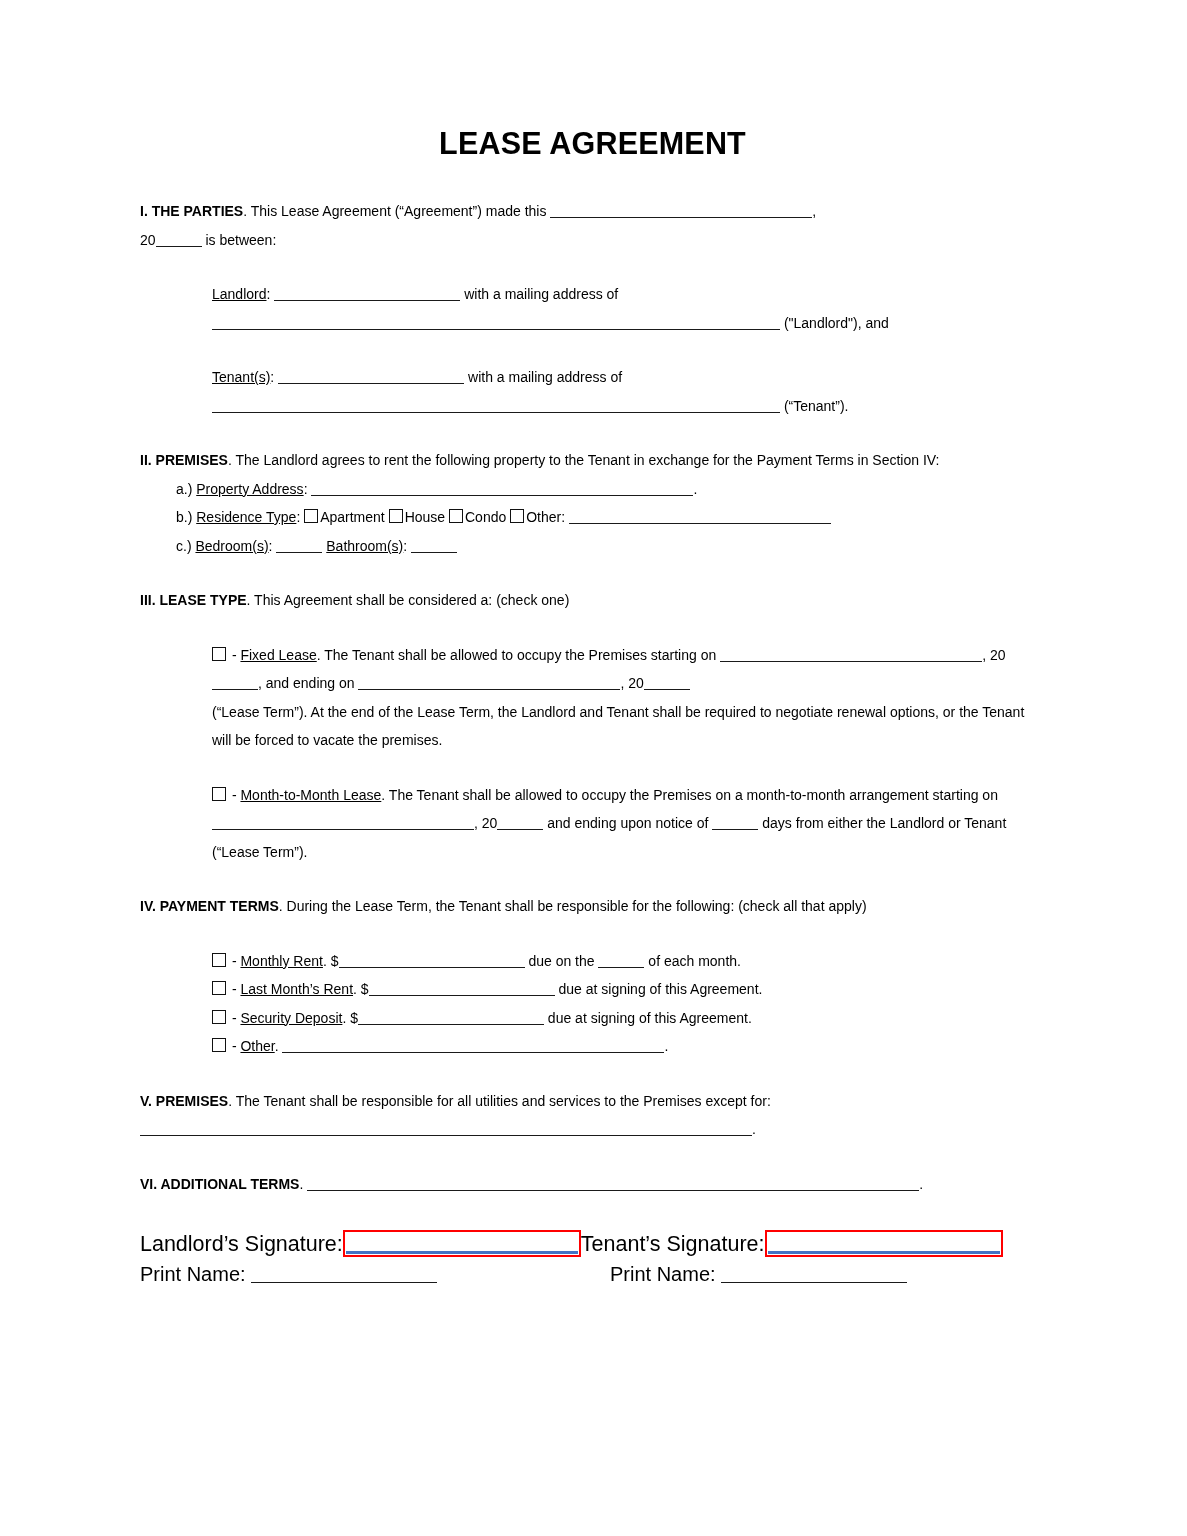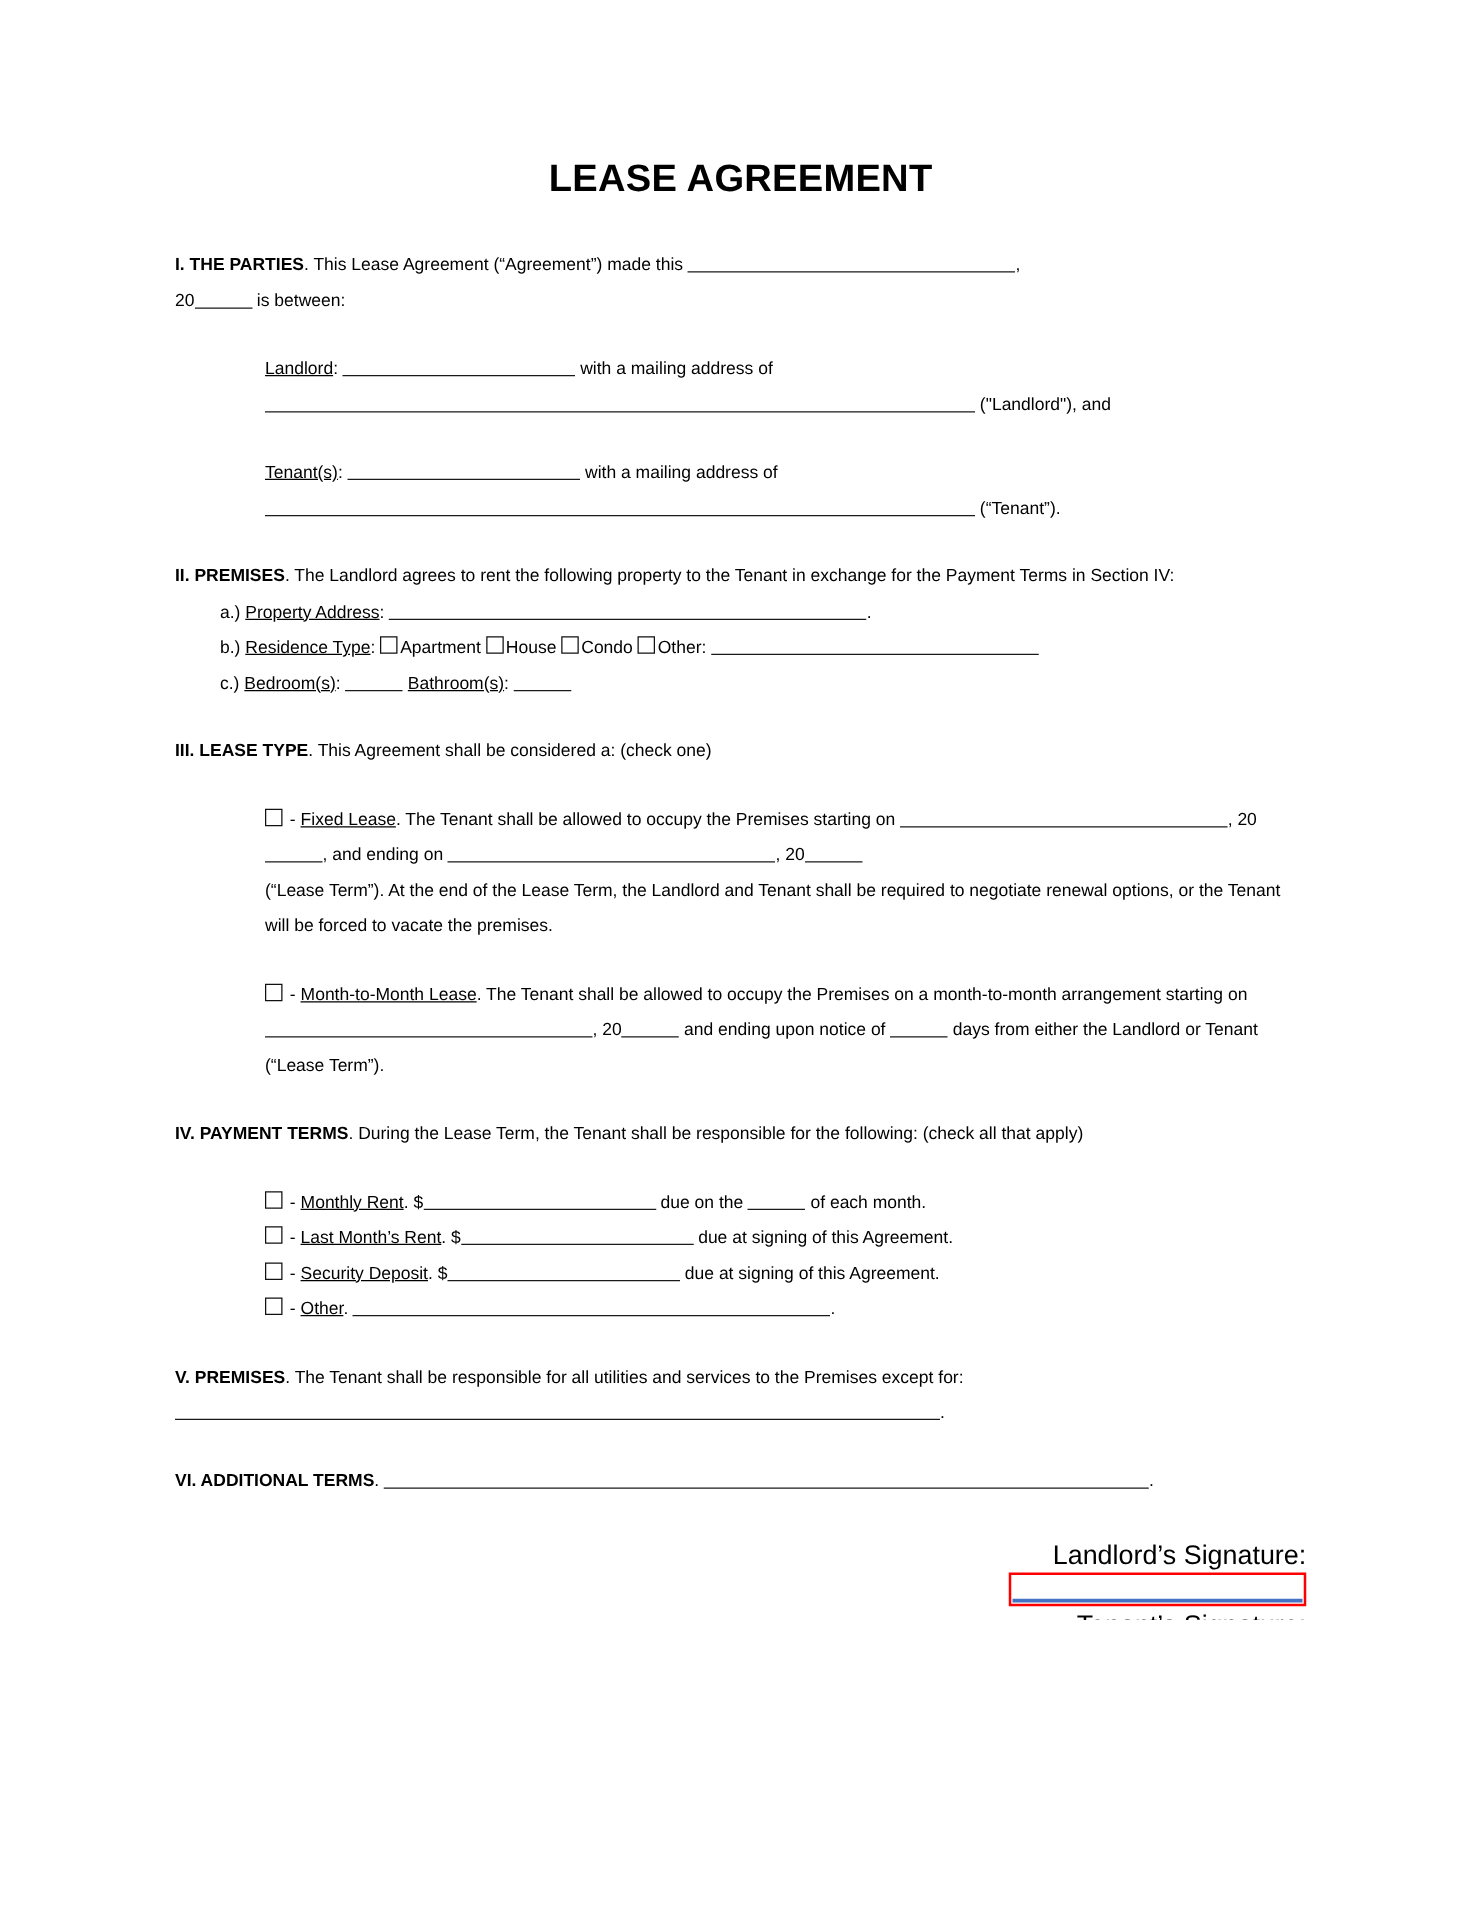--- a/index.html
+++ b/index.html
@@ -69,21 +69,20 @@
     margin-right: 2px;
   }
 
   
   .sig-row {
     display: flex;
     align-items: flex-end;
     font-size: 21.5px;
     line-height: 28px;
     margin-top: 6px;
-    flex-direction: column;
   }
   .sig-label { white-space: nowrap; }
   .sig-field {
     border: 2.2px solid #ff0000;
     background: #ffffff;
     width: 238px;
     height: 27px;
     box-sizing: border-box;
     position: relative;
     margin-bottom: 1px;

